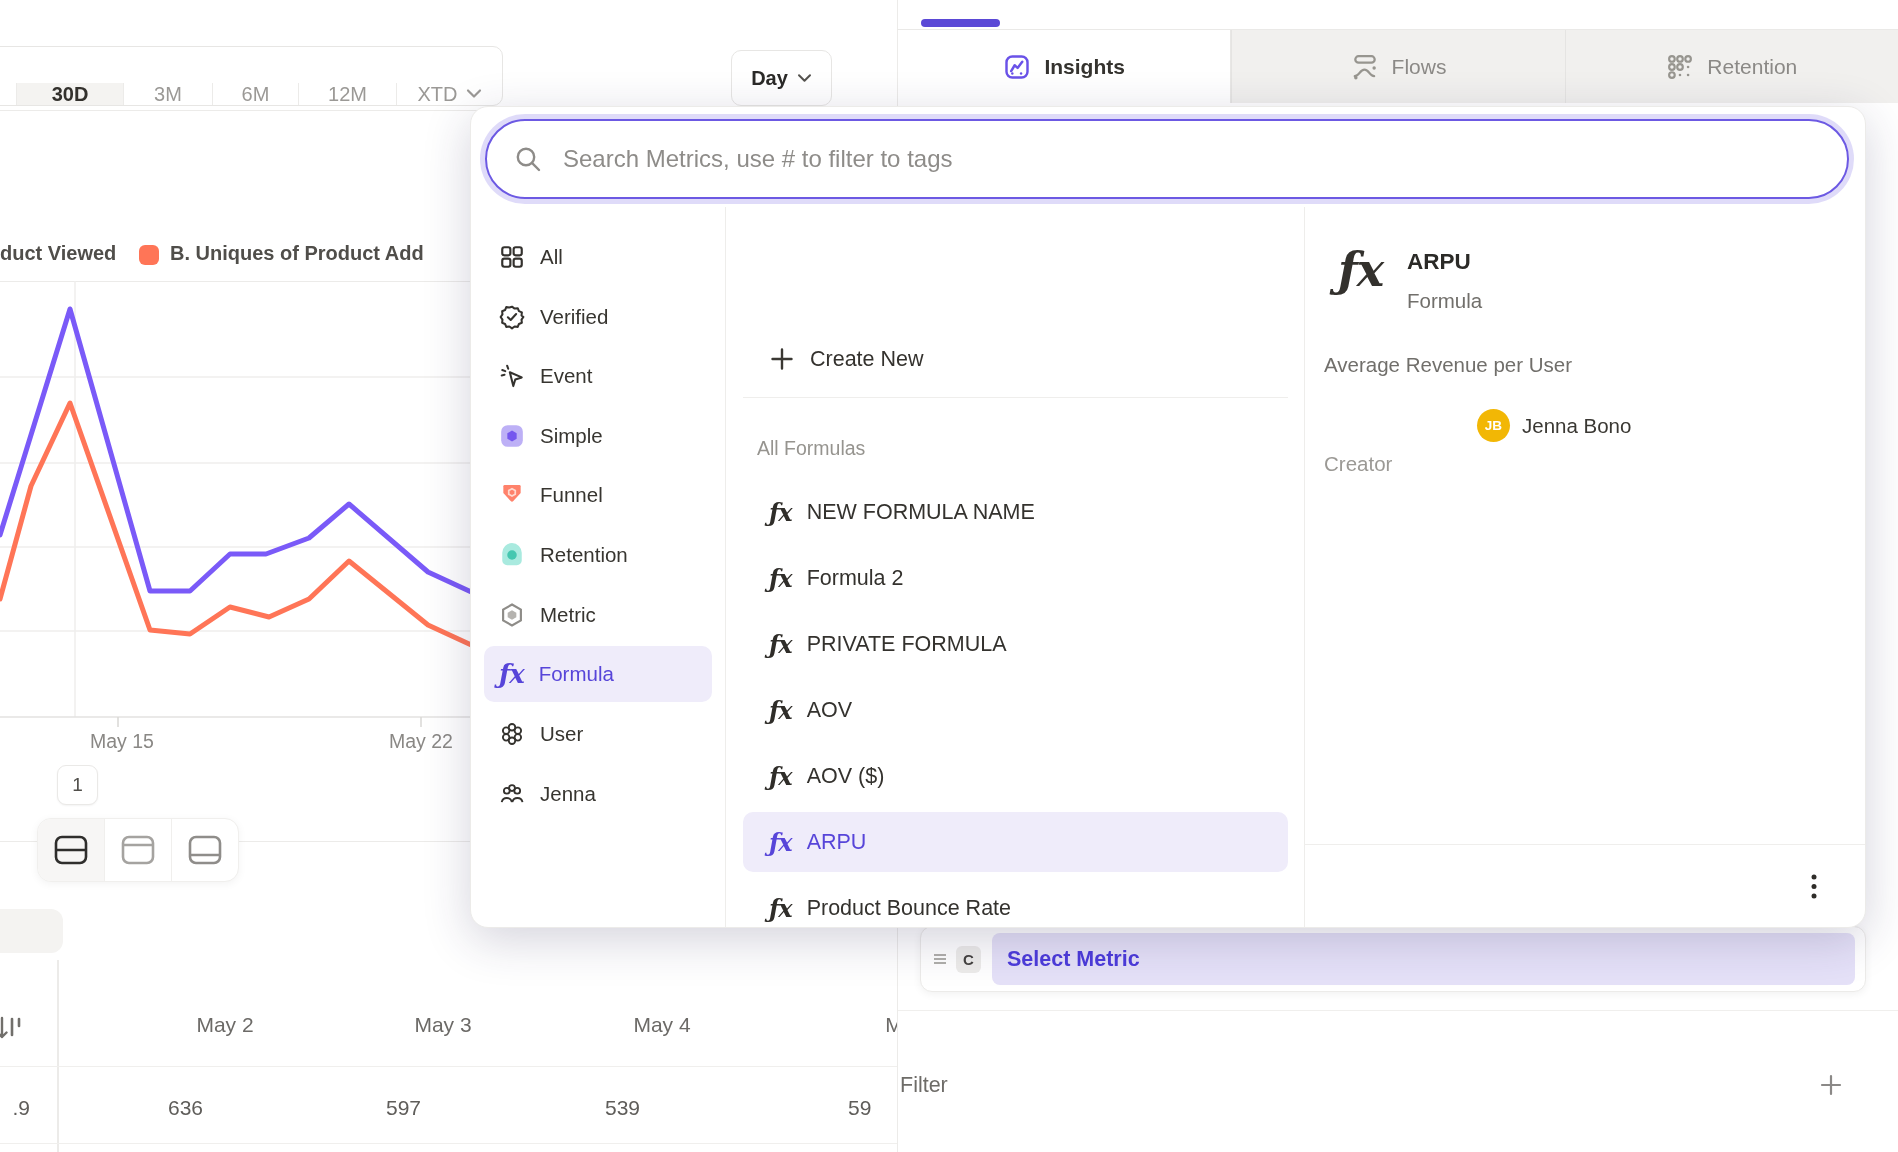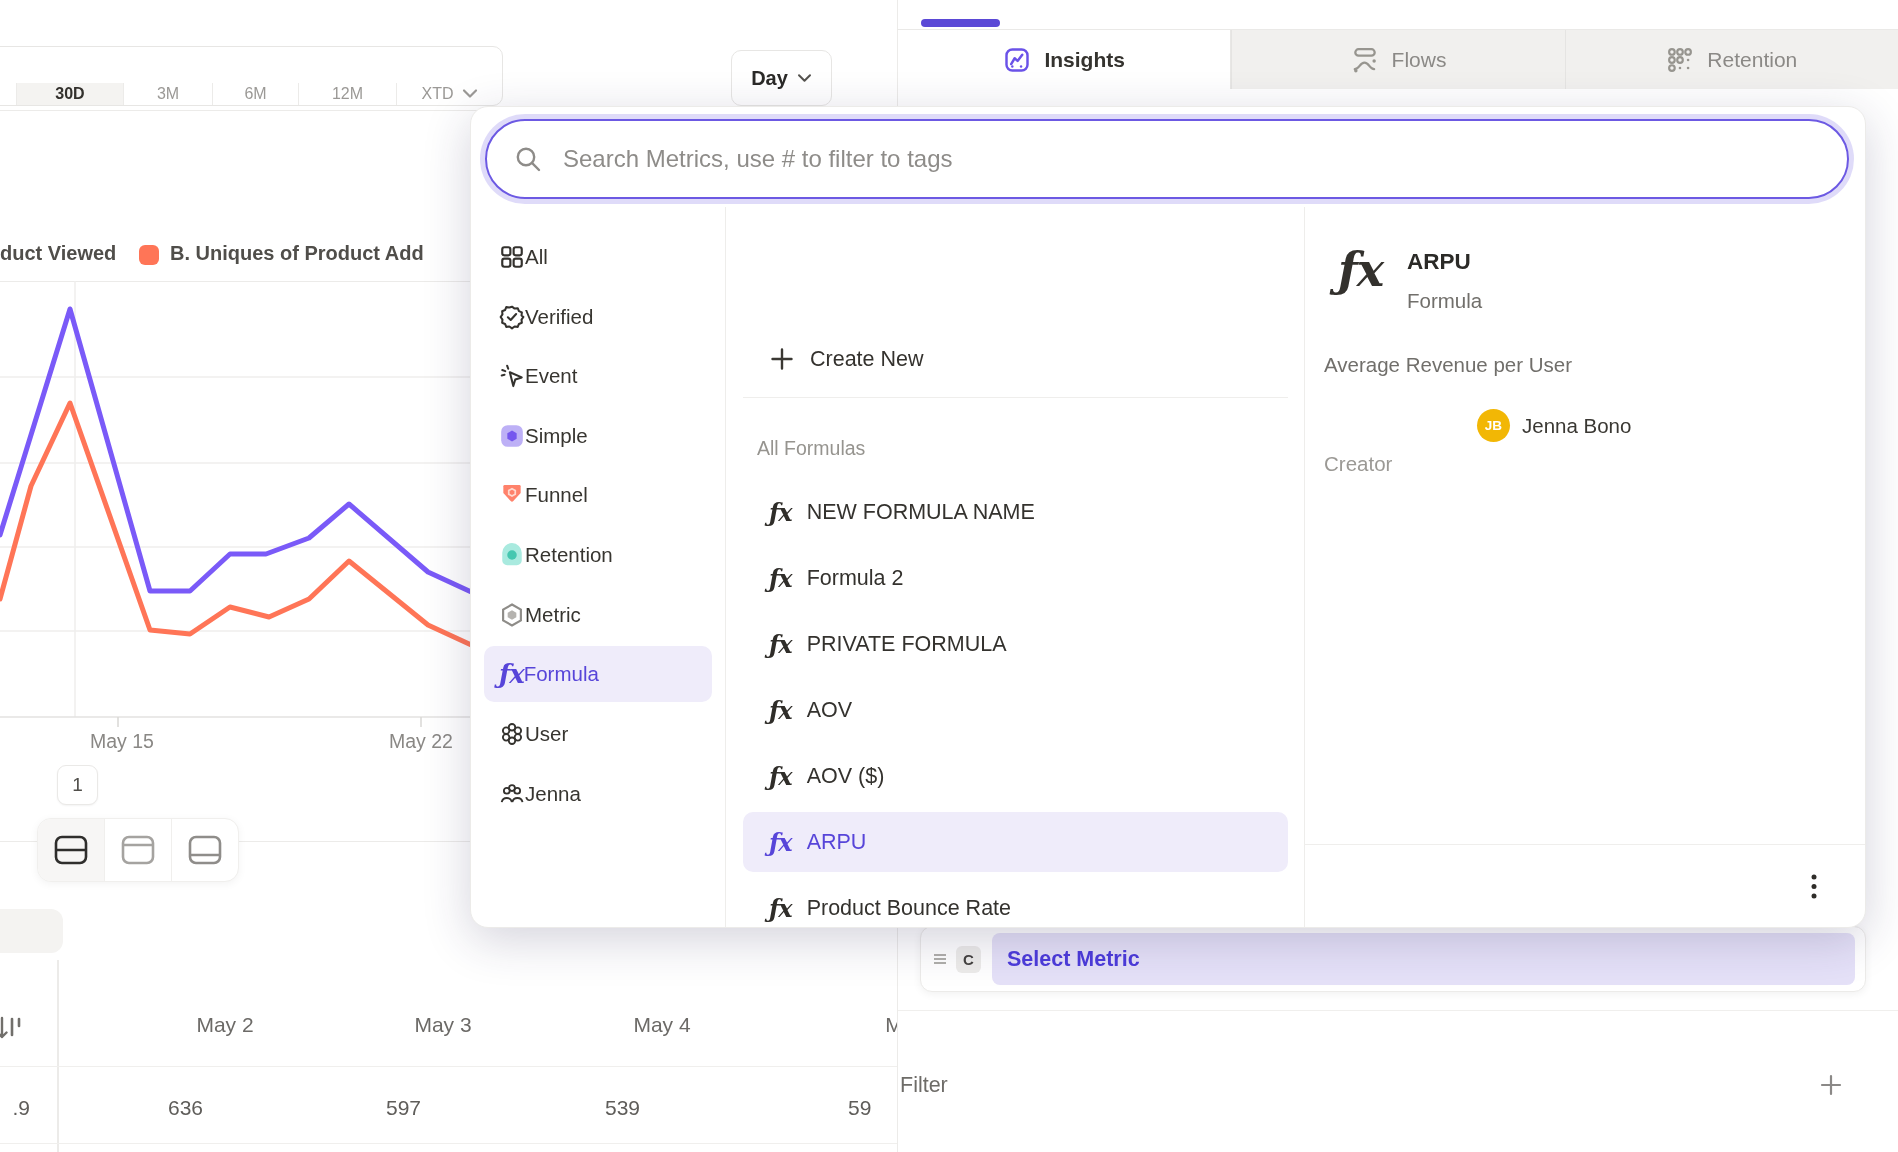--- a/index.html
+++ b/index.html
@@ -4,49 +4,49 @@
 <style>
   html,body{margin:0;padding:0;background:#fff;}
   #app{position:relative;width:1898px;height:1152px;overflow:hidden;background:#fff;
        font-family:"Liberation Sans",sans-serif;color:#33312d;}
   .abs{position:absolute;}
   .hline{position:absolute;height:1px;background:#ECEBE9;}
   .vline{position:absolute;width:1px;background:#ECEBE9;}
   
   #left-clip{position:absolute;left:0;top:0;width:897px;height:1152px;overflow:hidden;background:#fff;}
   .seg-group{position:absolute;display:flex;background:#fff;border:1.5px solid #E7E6E4;border-radius:10px;overflow:hidden;}
-  .seg{display:flex;align-items:center;justify-content:center;font-size:16px;color:#9B9996;border-left:1.5px solid #ECEBE9;cursor:pointer;gap:8px;margin-top:36px;}
+  .seg{display:flex;align-items:center;justify-content:center;font-size:20px;color:#9B9996;border-left:1.5px solid #ECEBE9;cursor:pointer;gap:8px;margin-top:36px;}
   .seg:first-child{border-left:none;}
   .seg.sel{background:#F4F3F1;color:#33312D;font-weight:700;}
   .btn{position:absolute;display:flex;align-items:center;justify-content:center;gap:9px;background:#fff;border:1.5px solid #E7E6E4;border-radius:10px;font-size:20px;font-weight:600;color:#2B2A28;cursor:pointer;}
   .legend-txt{font-size:20px;font-weight:600;color:#504E4A;white-space:nowrap;}
   .axis-lab{position:absolute;width:110px;text-align:center;font-size:19.5px;color:#8A8885;}
   .chip{position:absolute;display:flex;align-items:center;justify-content:center;border:1.5px solid #EAE9E7;border-radius:9px;background:#fff;font-size:19px;color:#504E4A;box-shadow:0 1px 2px rgba(0,0,0,0.05);}
   .toggle-group{position:absolute;display:flex;background:#fff;border:1.5px solid #F0EFED;border-radius:14px;box-shadow:0 2px 8px rgba(0,0,0,0.05);overflow:hidden;}
   .toggle{width:66px;height:62px;display:flex;align-items:center;justify-content:center;border-left:1.5px solid #F0EFED;cursor:pointer;}
   .toggle:first-child{border-left:none;}
   .toggle.sel{background:#F7F6F5;}
   .th{position:absolute;width:130px;text-align:center;font-size:21px;color:#6C6A67;}
   .td{position:absolute;width:130px;text-align:left;font-size:21px;color:#5F5D5A;}
   
-  .tabbar{position:absolute;left:898px;top:30px;width:1000px;height:59px;background:#F1F0EE;display:flex;}
+  .tabbar{position:absolute;left:898px;top:30px;width:1000px;height:73px;background:#F1F0EE;display:flex;}
   .tab{flex:1;display:flex;align-items:center;justify-content:center;gap:13px;font-size:21px;color:#8B8986;border-left:1px solid #E5E4E2;cursor:pointer;}
   .tab:first-child{border-left:none;}
   .tab.sel{background:#fff;color:#35332F;font-weight:600;border-right:1px solid #E8E7E5;}
   .metric-card{position:absolute;left:920px;top:926px;width:946px;height:66px;background:#fff;border:1px solid #ECEBE9;border-radius:12px;box-shadow:0 2px 8px rgba(0,0,0,0.06);display:flex;align-items:center;padding:0 10px 0 12px;box-sizing:border-box;}
   .c-badge{width:25px;height:27px;margin-left:9px;background:#EDECEA;border-radius:6px;display:flex;align-items:center;justify-content:center;font-size:15px;font-weight:700;color:#44423F;}
   .metric-pill{flex:1;margin-left:11px;height:52px;background:#E5E1F8;border-radius:8px;display:flex;align-items:center;padding-left:15px;font-size:21.5px;font-weight:600;color:#4C3BDB;cursor:pointer;}
   .filter-lab{position:absolute;left:900px;top:1073px;font-size:21.5px;font-weight:500;color:#6E6C68;}
   
   #modal{position:absolute;left:470px;top:106px;width:1394px;height:820px;background:#fff;border:1px solid #ECEBE9;border-radius:18px;box-shadow:0 12px 48px rgba(40,35,80,0.20);overflow:hidden;}
   #search-pill{position:absolute;left:14px;top:12px;width:1360px;height:76px;border:2.5px solid #6C59E3;border-radius:40px;box-shadow:0 0 0 5px rgba(108,89,227,0.22);background:#fff;display:flex;align-items:center;}
   #search-input{border:none;outline:none;flex:1;margin-left:18px;font-size:24px;color:#44423F;font-family:"Liberation Sans",sans-serif;background:transparent;}
   #search-input::placeholder{color:#8E8C89;}
   #m-side{position:absolute;left:0;top:100px;bottom:0;width:254px;border-right:1px solid #EEEDEB;}
-  .side-item{position:absolute;left:13px;width:228px;height:56px;display:flex;align-items:center;padding-left:15px;box-sizing:border-box;border-radius:10px;font-size:20.5px;font-weight:500;color:#373530;cursor:pointer;}
+  .side-item{position:absolute;left:13px;width:228px;height:56px;display:flex;align-items:center;gap:15px;padding-left:15px;box-sizing:border-box;border-radius:10px;font-size:20.5px;font-weight:500;color:#373530;cursor:pointer;}
   .side-item.sel{background:#EFECFA;color:#5745D9;}
   .icon{display:flex;align-items:center;justify-content:center;}
   #m-mid{position:absolute;left:254px;top:100px;bottom:0;width:579px;border-right:1px solid #EEEDEB;}
   .f-item{position:absolute;left:18px;width:545px;height:60px;display:flex;align-items:center;gap:15px;padding-left:26px;box-sizing:border-box;border-radius:10px;font-size:21.5px;font-weight:500;color:#34322E;cursor:pointer;white-space:nowrap;}
   .f-item.sel{background:#EFECFA;color:#5745D9;}
   .fx{font-family:"DejaVu Serif",serif;font-style:italic;font-weight:600;font-size:24px;letter-spacing:-1px;color:#2F2D29;}
   .f-item.sel .fx{color:#5745D9;}
   #m-detail{position:absolute;left:833px;top:100px;bottom:0;right:0;}
   .muted{color:#716F6B;font-weight:400;}
   .avatar{position:absolute;width:33px;height:33px;border-radius:50%;background:#F2B705;display:flex;align-items:center;justify-content:center;color:#fff;font-size:13.5px;font-weight:700;}

